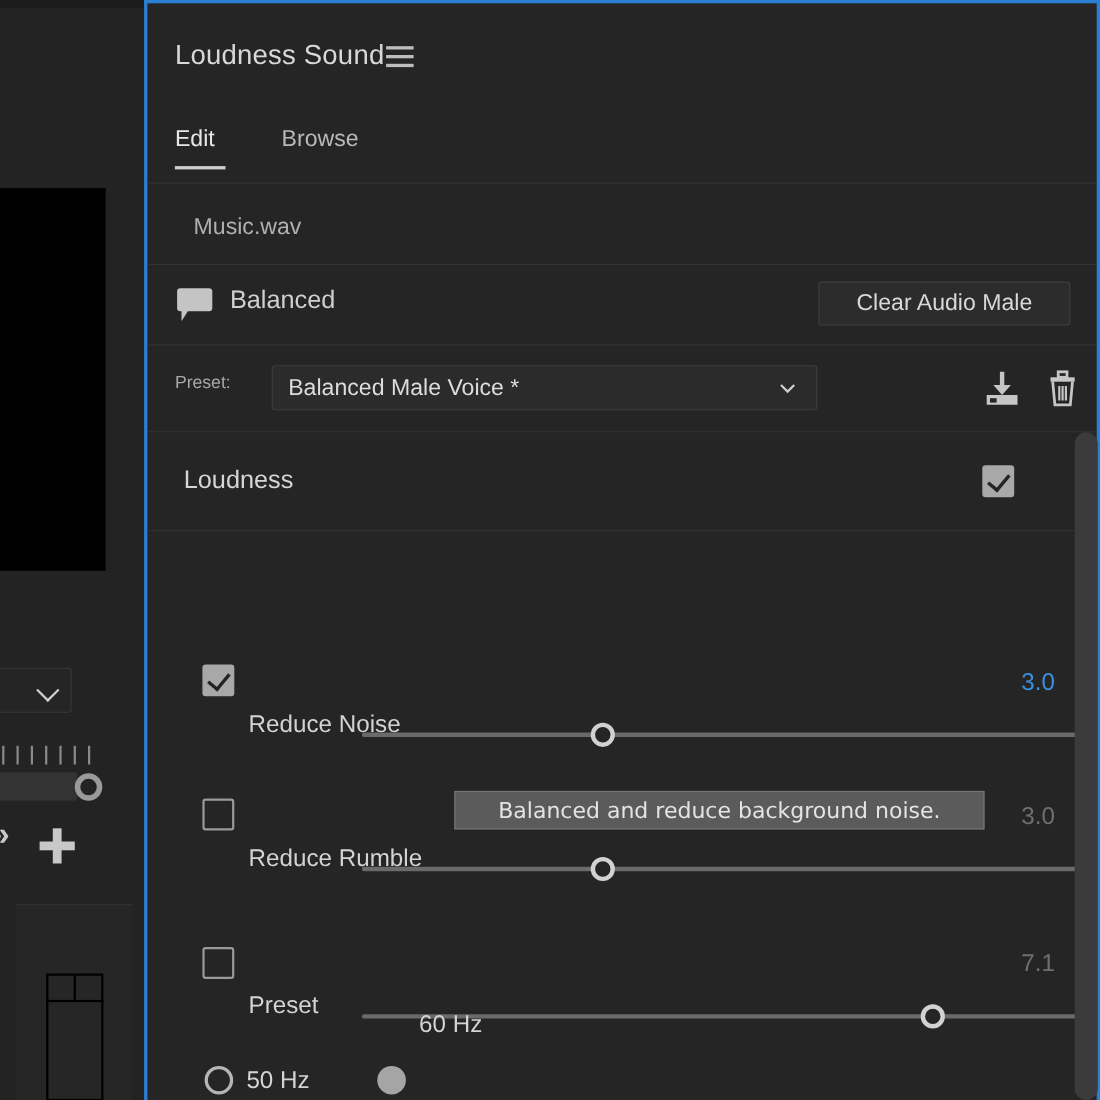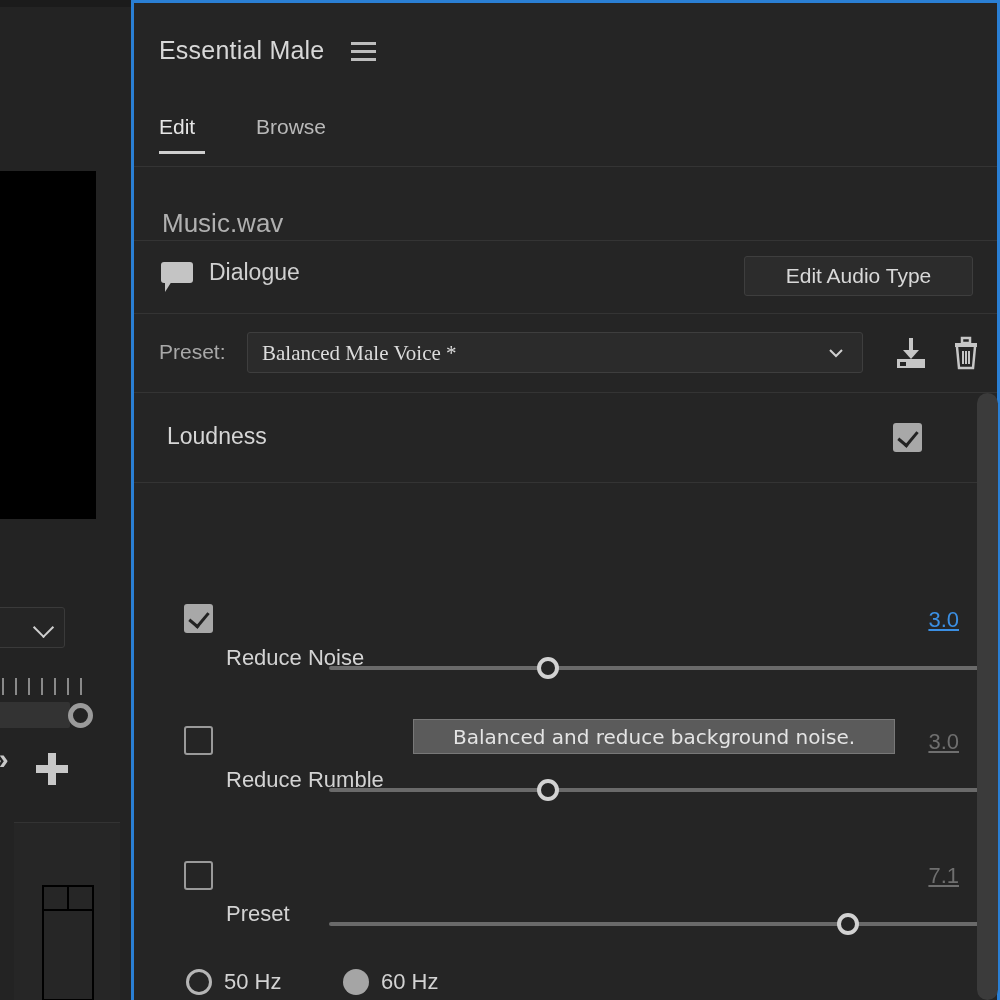--- a/index.html
+++ b/index.html
@@ -58,44 +58,44 @@
   .hamburger span:nth-child(1) { top: 0; }
   .hamburger span:nth-child(2) { top: 8px; }
   .hamburger span:nth-child(3) { top: 16px; }
 
   .tabs { position: absolute; left: 0; top: 112px; width: 932px; height: 52px; border-bottom: 1px solid #343434; }
   .tab { position: absolute; top: 0; font-size: 21px; color: #b9b9b9; cursor: pointer; white-space: nowrap; }
   .tab.active { color: #e6e6e6; }
   .tab-underline { position: absolute; top: 36px; height: 3px; background: #cfcfcf; }
 
   .filename {
-    position: absolute; left: 28px; top: 192px; font-size: 26px; color: #b0b0b0; white-space: nowrap; margin-top: 13px;
+    position: absolute; left: 42px; top: 192px; font-size: 21px; color: #b0b0b0; white-space: nowrap;
   }
   .sep { position: absolute; left: 0; width: 866px; height: 1px; background: #343434; }
 
   .audiotype-row { position: absolute; left: 0; top: 238px; width: 866px; height: 72px; }
   .bubble-icon { position: absolute; left: 27px; top: 21px; width: 32px; height: 25px; }
   .bubble-icon .body { position: absolute; left: 0; top: 0; width: 32px; height: 21px; background: #c4c4c4; border-radius: 3px; }
   .bubble-icon .tail {
     position: absolute; left: 4px; top: 19px; width: 0; height: 0;
     border-left: 7px solid #c4c4c4; border-bottom: 11px solid transparent;
   }
   .audiotype-label { position: absolute; left: 75px; top: 18px; font-size: 23px; color: #d0d0d0; white-space: nowrap; }
   .clear-btn {
     position: absolute; left: 610px; top: 15px; width: 229px; height: 40px;
     background: #2c2c2c; border: 1px solid #3e3e3e; border-radius: 3px;
     color: #d8d8d8; font-size: 21px; font-family: "Liberation Sans", sans-serif;
     cursor: pointer; white-space: nowrap;
   }
 
   .preset-row { position: absolute; left: 0; top: 311px; width: 866px; height: 78px; }
-  .preset-label { position: absolute; left: 25px; top: 26px; font-size: 21px; color: #a8a8a8; white-space: nowrap; }
+  .preset-label { position: absolute; left: 25px; top: 26px; font-size: 16px; color: #a8a8a8; white-space: nowrap; }
   .preset-select {
-    position: absolute; left: 113px; top: 18px; width: 616px; height: 41px;
-    background: #2b2b2b; border: 1px solid #3e3e3e; border-radius: 3px; font-family: Liberation Serif, serif;
+    position: absolute; left: 113px; top: 18px; width: 496px; height: 41px;
+    background: #2b2b2b; border: 1px solid #3e3e3e; border-radius: 3px;
   }
   .preset-value { position: absolute; left: 14px; top: 8px; font-size: 21px; color: #dcdcdc; white-space: nowrap; }
   .chev { width: 18px; height: 18px; display: inline-block; }
   .chev::before {
     content: ""; position: absolute; width: 13px; height: 13px;
     border-right: 2.5px solid #cfcfcf; border-bottom: 2.5px solid #cfcfcf;
     transform: rotate(45deg); left: 0; top: 0;
   }
   .preset-chev { position: absolute; right: 18px; top: 12px; width: 16px; height: 16px; }
   .icon-save { position: absolute; left: 757px; top: 19px; width: 40px; height: 40px; cursor: pointer; }
@@ -108,21 +108,21 @@
     position: absolute; width: 29px; height: 29px; border-radius: 3px; cursor: pointer;
   }
   .cb.checked { background: #a8a8a8; }
   .cb.checked::after {
     content: ""; position: absolute; left: 9px; top: 4px; width: 9px; height: 16px;
     border-right: 3.5px solid #232323; border-bottom: 3.5px solid #232323; transform: rotate(40deg);
   }
   .cb.unchecked { background: transparent; border: 2.5px solid #9a9a9a; }
 
   .param-label { position: absolute; font-size: 22px; color: #d3d3d3; white-space: nowrap; margin-top: 40px; }
-  .param-value { position: absolute; font-size: 22px; white-space: nowrap; text-align: right; text-decoration: underline; }
+  .param-value { position: absolute; font-size: 22px; white-space: nowrap; text-align: right; }
   .param-value.active { color: #3b8fe3; }
   .param-value.inactive { color: #6f6f6f; }
 
   .slider { position: absolute; left: 195px; width: 730px; height: 4px; background: #6a6a6a; border-radius: 2px; }
   .slider-thumb {
     position: absolute; width: 22px; height: 22px; border-radius: 50%;
     border: 4px solid #d2d2d2; background: #252525; margin-left: -11px; margin-top: -9px; cursor: pointer;
   }
 
   .radio { position: absolute; width: 26px; height: 26px; border-radius: 50%; cursor: pointer; }
@@ -168,43 +168,43 @@
   <div class="left-thumb"></div>
   <div class="chevrons">»</div>
   <div class="plus-icon"></div>
   <div class="mixer-box">
     <div class="mixer-strip"></div>
   </div>
 
   <div id="panel">
     <div class="panel-inner">
 
-      <div class="panel-title">Essential Male</div>
+      <div class="panel-title">Loudness Sound</div>
       <div class="hamburger">
         <span></span>
           <span></span>
           <span></span>
       </div>
 
       <div class="tabs">
         <div class="tab active" style="left:25px;">Edit</div>
         <div class="tab-underline" style="left:25px; width:46px;"></div>
         <div class="tab" style="left:122px;">Browse</div>
       </div>
 
       <div class="filename">Music.wav</div>
       <div class="sep" style="top:237px;"></div>
 
       <div class="audiotype-row">
         <div class="bubble-icon">
           <div class="body"></div>
             <div class="tail"></div>
         </div>
-        <div class="audiotype-label">Dialogue</div>
-        <button class="clear-btn">Edit Audio Type</button>
+        <div class="audiotype-label">Balanced</div>
+        <button class="clear-btn">Clear Audio Male</button>
       </div>
       <div class="sep" style="top:310px;"></div>
 
       <div class="preset-row">
         <div class="preset-label">Preset:</div>
         <div class="preset-select">
           <div class="preset-value">Balanced Male Voice *</div>
           <div class="preset-chev">
             <svg width="16" height="16" viewBox="0 0 16 16">
                 <path d="M2 5 L8 11 L14 5" stroke="#cfcfcf" stroke-width="2" fill="none"></path>
@@ -253,21 +253,21 @@
       <div class="cb unchecked" style="left:50px; top:858px;"></div>
       <div class="param-label" style="left:92px; top:858px;">Preset</div>
       <div class="param-value inactive" style="left:760px; top:860px; width:65px;">7.1</div>
       <div class="slider" style="top:919px;">
         <div class="slider-thumb" style="left:519px;"></div>
       </div>
 
       <div class="radio off" style="left:52px; top:966px;"></div>
       <div class="radio-label" style="left:90px; top:966px;">50 Hz</div>
       <div class="radio on" style="left:209px; top:966px;"></div>
-      <div class="radio-label" style="left:247px; top:966px;">60 Hz</div>
+      <div class="radio-label" style="left:247px; top:915px;">60 Hz</div>
 
     </div>
   </div>
 
   <div class="tooltip">Balanced and reduce background noise.</div>
 
   <div class="scrollbar-thumb"></div>
 
 </div>
 

